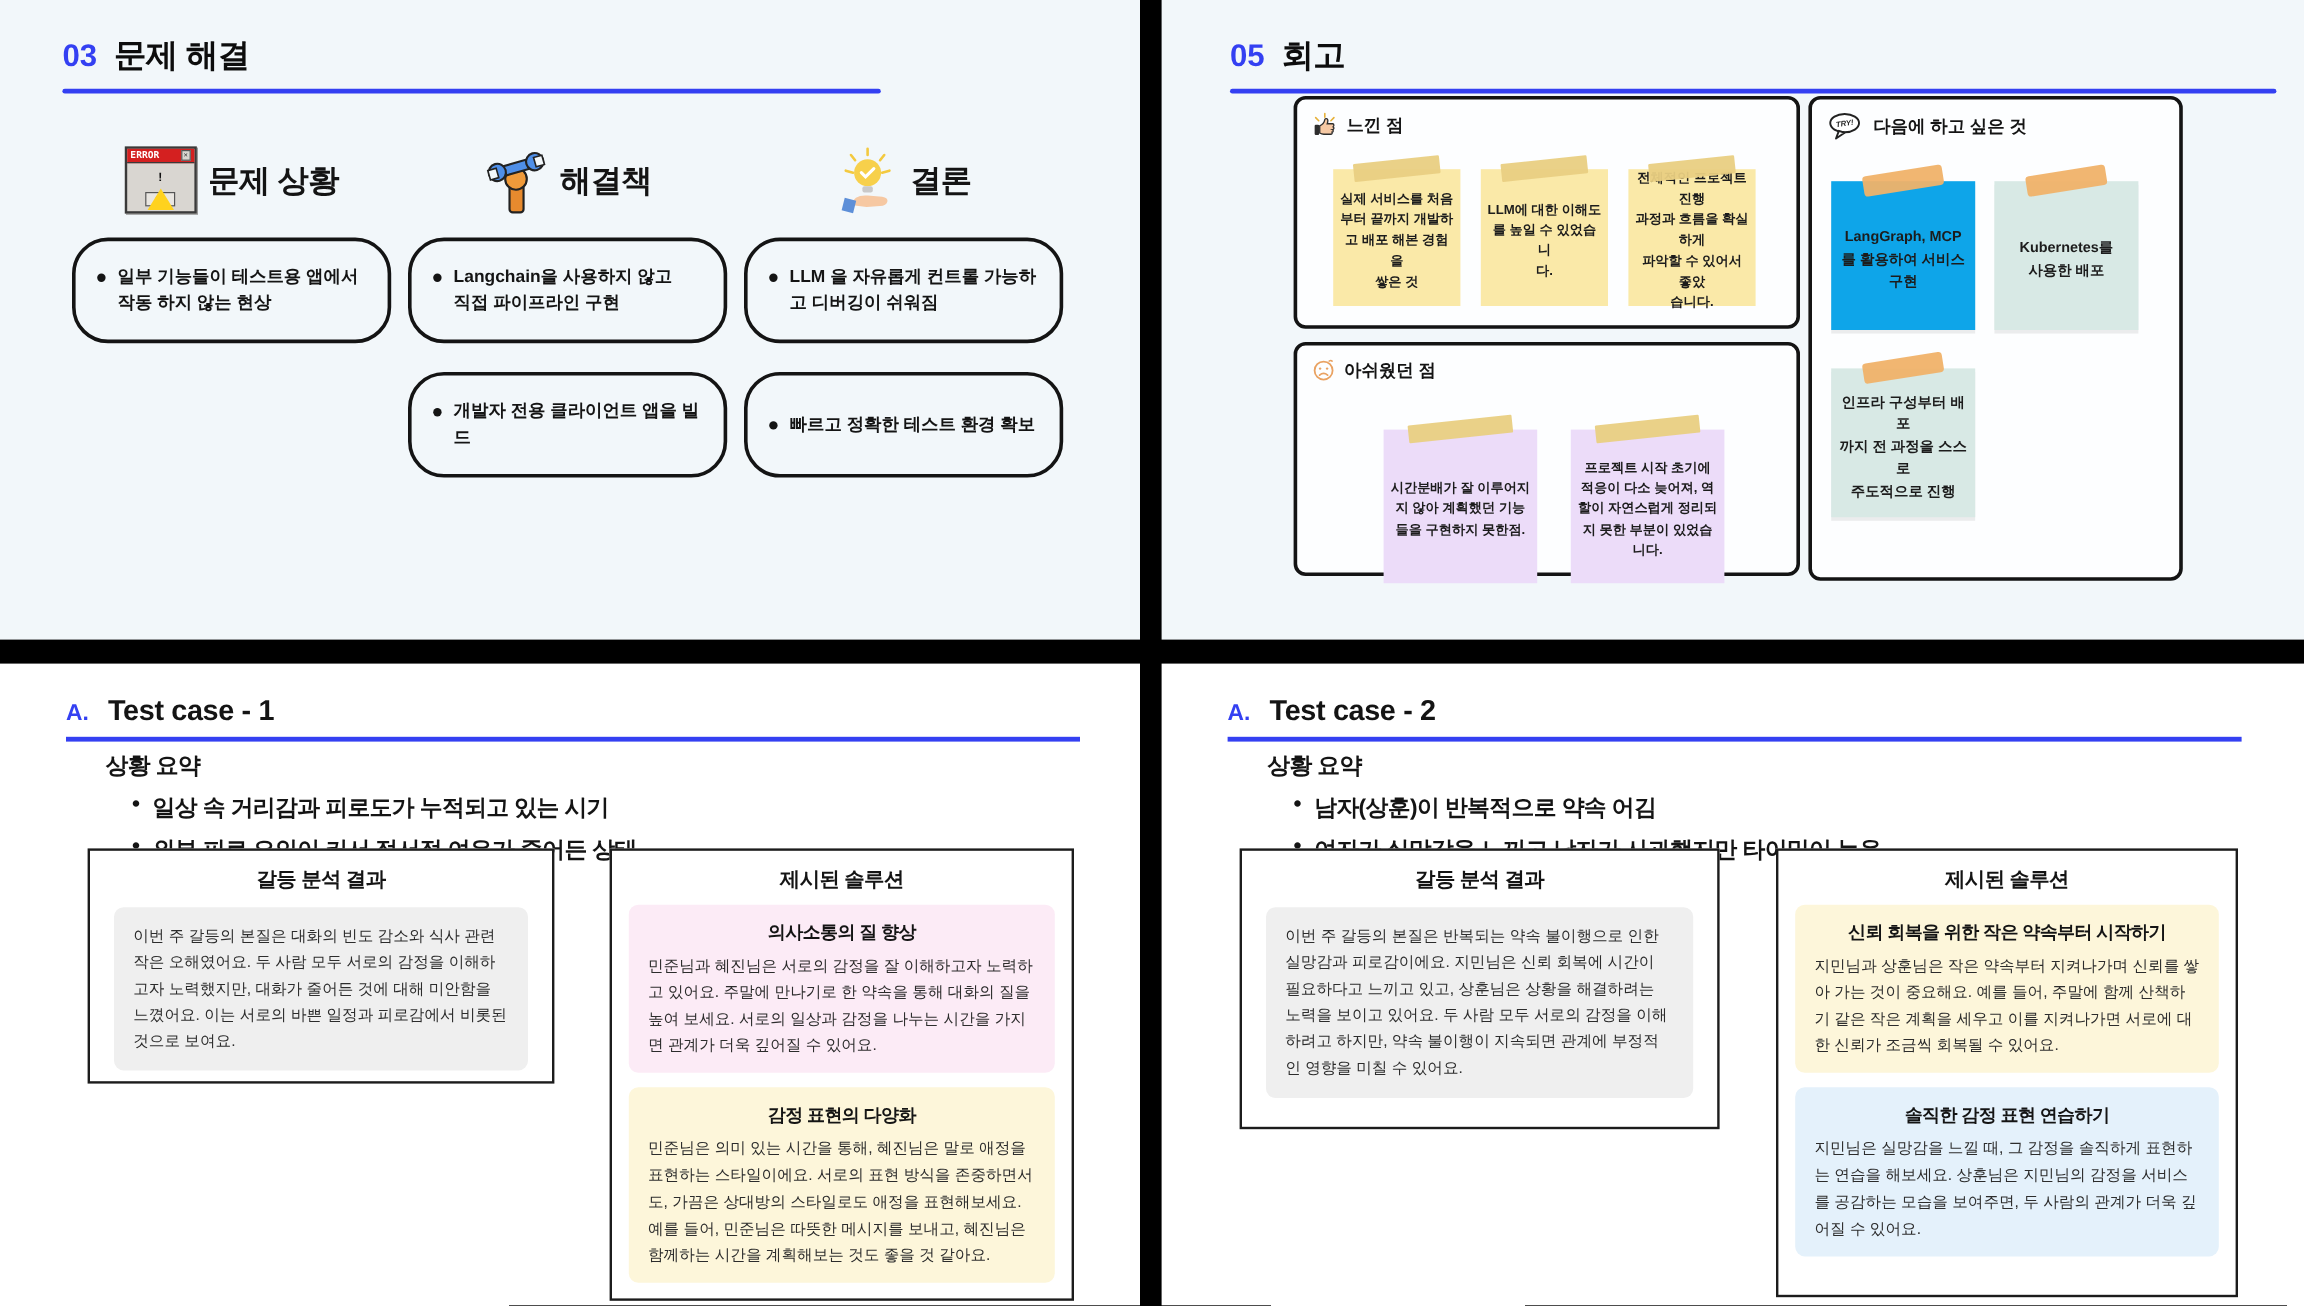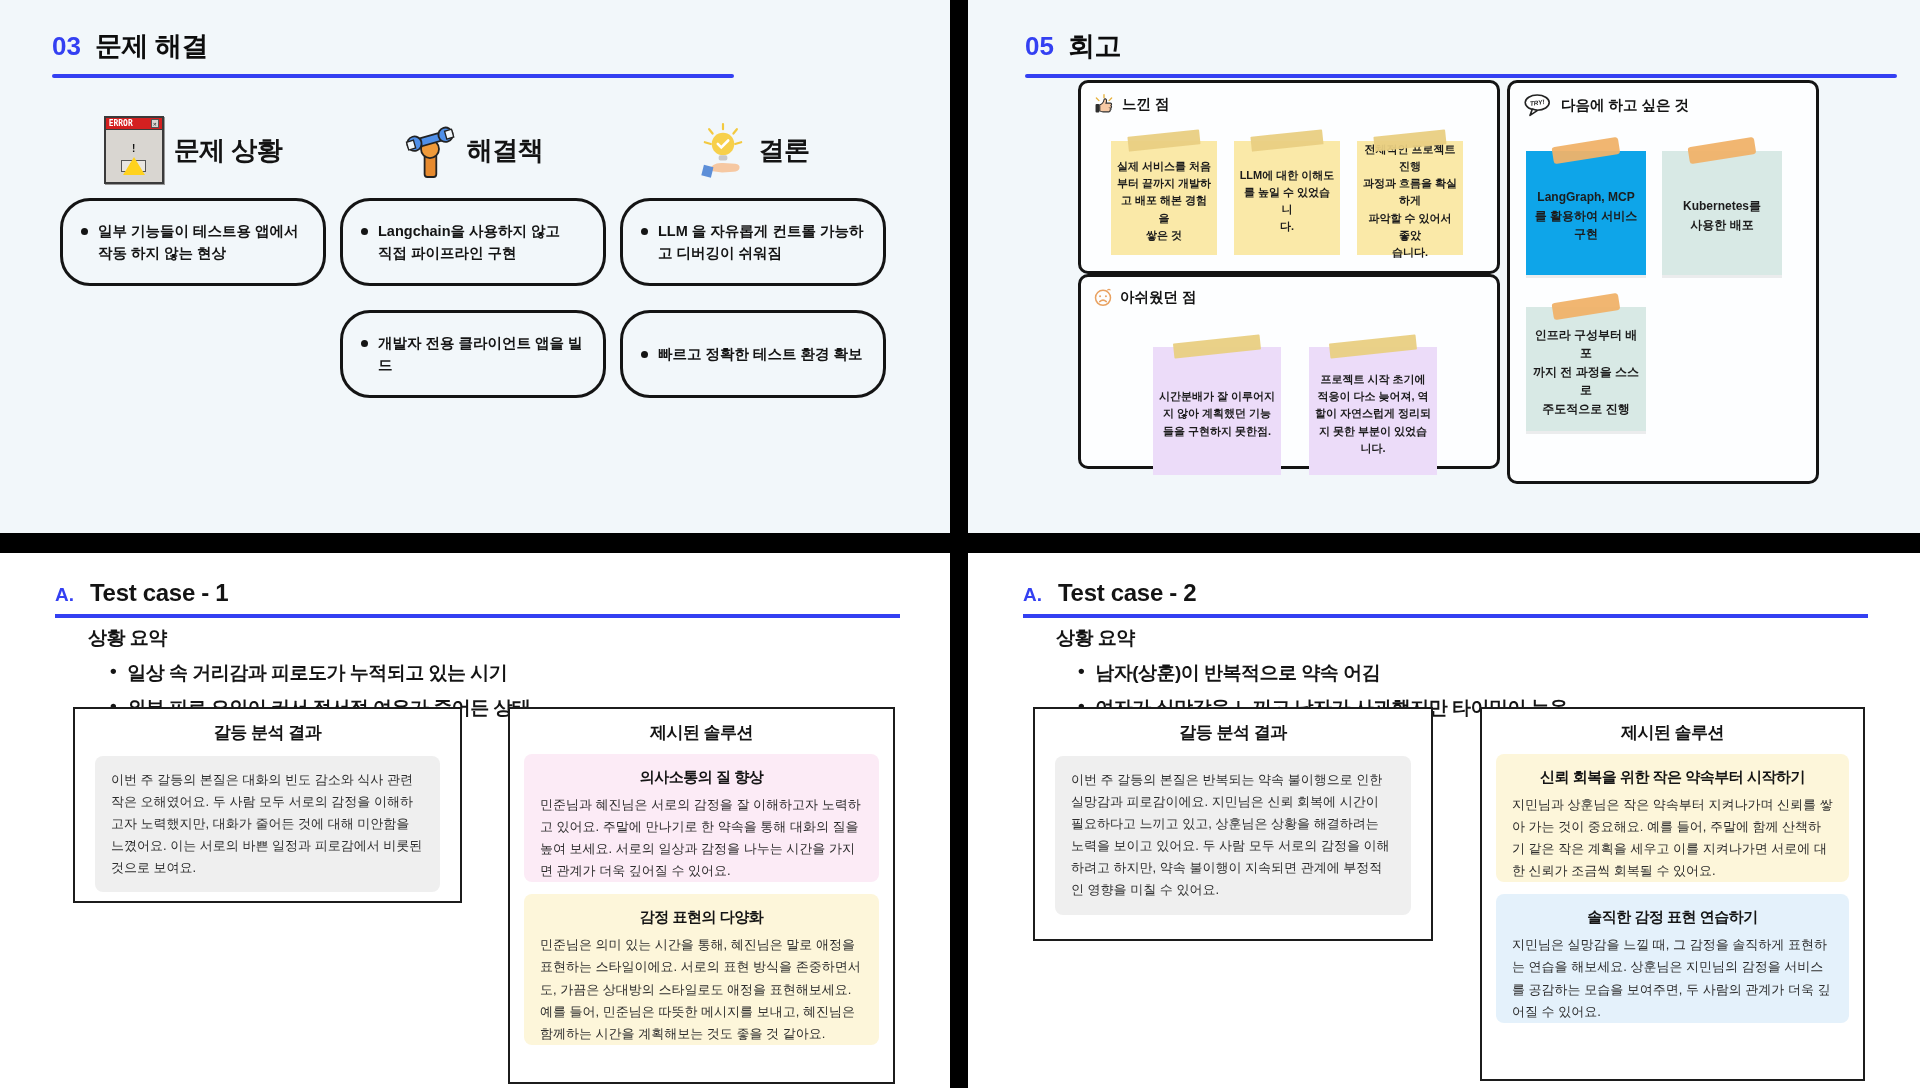--- a/index.html
+++ b/index.html
@@ -23,33 +23,33 @@
   
   .cols{display:grid;grid-template-columns:266px 266px 266px;column-gap:14px;margin:24px 0 0 60px}
   .col-head{height:96px;display:flex;align-items:center;justify-content:center;gap:10px}
   .col-title{font-size:26px;font-weight:800;letter-spacing:-.5px}
   .pill{height:88px;border:3px solid #141414;border-radius:30px;display:flex;align-items:center;padding:0 14px 0 18px;margin-bottom:24px}
   .pill-inner{display:flex;align-items:flex-start;gap:10px}
   .dot{width:7px;height:7px;background:#141414;border-radius:50%;flex:none;margin-top:8px}
   .pill-text{font-size:14.5px;font-weight:700;line-height:1.55;white-space:pre-line}
 
   
-  .err-win{width:60px;height:68px;background:#d9d6d1;border:2px solid #3a3a3a;display:flex;flex-direction:column;flex:none;box-shadow:1px 1px 0 #999}
+  .err-win{width:60px;height:56px;background:#d9d6d1;border:2px solid #3a3a3a;display:flex;flex-direction:column;flex:none;box-shadow:1px 1px 0 #999}
   .err-bar{background:#d42020;color:#fff;font-size:8px;font-weight:700;font-family:"DejaVu Sans Mono",monospace;display:flex;justify-content:space-between;align-items:center;padding:1px 3px;border-bottom:1.5px solid #3a3a3a;line-height:1}
   .err-x{background:#d9d6d1;color:#222;font-size:6px;border:1px solid #555;padding:0 1px;line-height:1.2}
   .err-body{flex:1;display:flex;flex-direction:column;align-items:center;justify-content:center;gap:2px}
   .tri-wrap{position:relative;width:22px;height:18px}
   .warn-tri{width:0;height:0;border-left:11px solid transparent;border-right:11px solid transparent;border-bottom:18px solid #ffd21e}
   .warn-excl{position:absolute;left:0;right:0;top:4px;text-align:center;font-size:10px;font-weight:800;color:#111;font-style:normal;line-height:1}
   .err-ok{border:1.5px solid #555;background:#e9e6e1;font-size:7px;padding:0 7px;line-height:1.5;font-family:"DejaVu Sans Mono",monospace}
 
   
   .retro-box{position:absolute;background:#fdfeff;border:3px solid #141414;border-radius:10px}
   #felt{left:110px;top:80px;width:422px;height:194px}
-  #regret{left:110px;top:274px;width:422px;height:195px}
+  #regret{left:110px;top:285px;width:422px;height:195px}
   #next{left:539px;top:80px;width:312px;height:404px}
   .retro-label{display:flex;align-items:center;gap:7px;margin:10px 0 0 12px;font-size:14.5px;font-weight:800}
   .note{position:relative;display:flex;align-items:center;justify-content:center;text-align:center;padding:12px 5px 6px}
   .note-text{font-size:11px;font-weight:700;line-height:1.55;white-space:pre-line;color:#1c1c1c}
   .tape{position:absolute;top:-8px;left:50%;width:68%;height:15px;transform:translateX(-50%) rotate(-6deg);opacity:.95;border-radius:1px}
   #felt .notes{display:flex;gap:17px;margin:26px 0 0 30px}
   #felt .note{width:106px;height:114px}
   #regret .notes{display:flex;gap:28px;margin:40px 0 0 72px}
   #regret .note{width:128px;height:128px}
   #next .notes{display:grid;grid-template-columns:120px 120px;gap:32px 16px;margin:34px 0 0 16px}
@@ -66,21 +66,21 @@
   .summary-title{font-size:19px;font-weight:800;letter-spacing:-.5px}
   .bullet-line{display:flex;gap:11px;margin:9px 0 0 22px;font-size:19px;font-weight:700;letter-spacing:-.5px}
   .bullet-line::before{content:"•";flex:none}
   .tc-box{position:absolute;border:2.5px solid #1c1c1c;background:#fff}
   #analysis-1{left:73px;top:154px;width:389px;height:196px}
   #solution-1{left:508px;top:154px;width:387px;height:377px}
   #analysis-2{left:65px;top:154px;width:400px;height:234px}
   #solution-2{left:512px;top:154px;width:385px;height:374px}
   .tc-box-title{text-align:center;font-size:17px;font-weight:800;margin-top:12px;letter-spacing:-.5px}
   .gray-panel{margin:12px 20px;border-radius:8px;padding:13px 16px;font-size:13px;line-height:1.7;color:#2c2c2c;white-space:pre-line}
-  .sol-panel{margin:10px 14px 12px;border-radius:8px;padding:10px 16px 0}
+  .sol-panel{margin:10px 14px 12px;border-radius:8px;padding:10px 16px 12px}
   .sol-head{text-align:center;font-size:15px;font-weight:800;margin:4px 0 7px;letter-spacing:-.5px}
   .sol-body{font-size:13px;line-height:1.7;color:#2c2c2c}
 
   .icon{flex:none;display:inline-flex}
 </style>
 </head>
 <body>
 
 <div class="frame">
 

